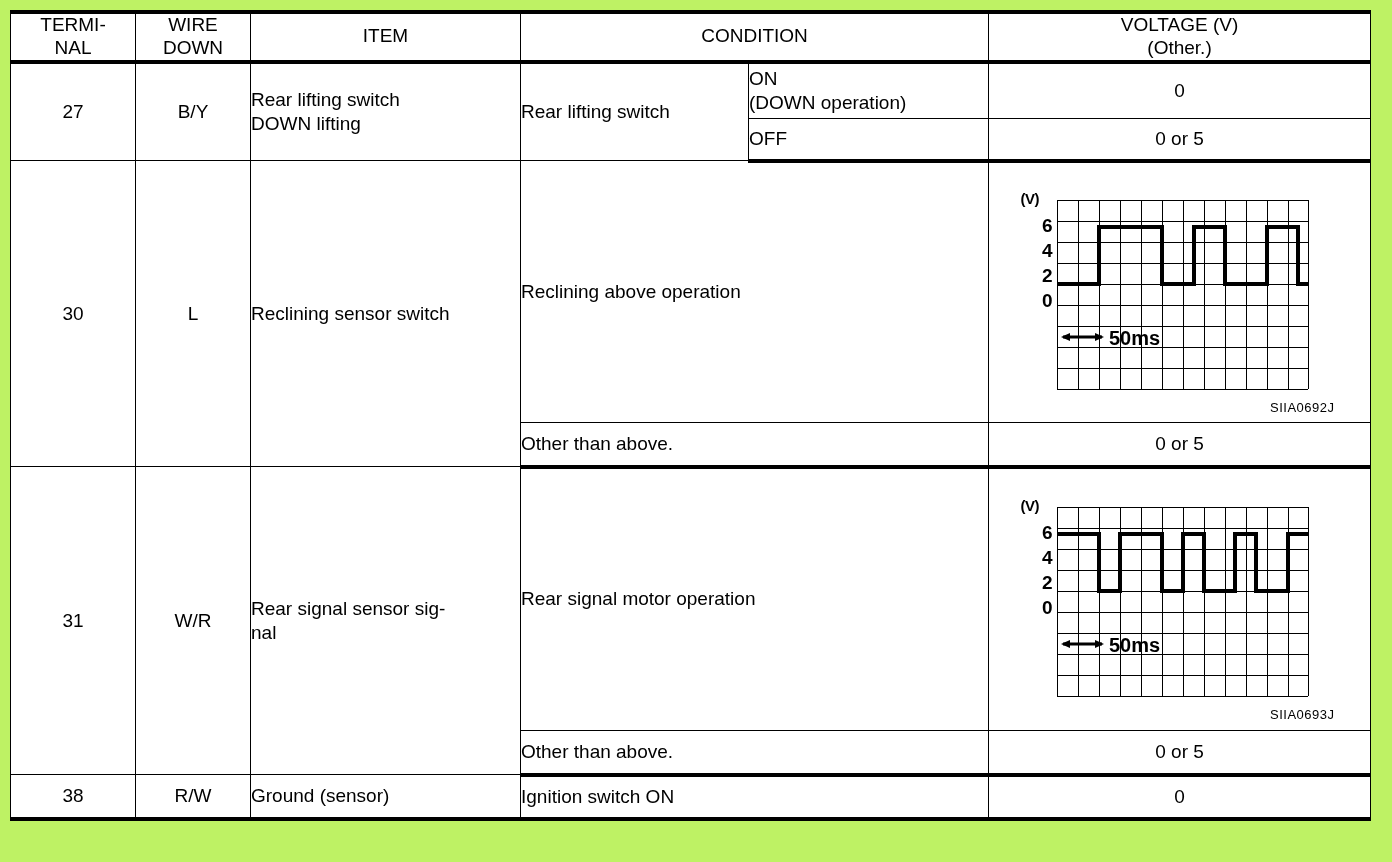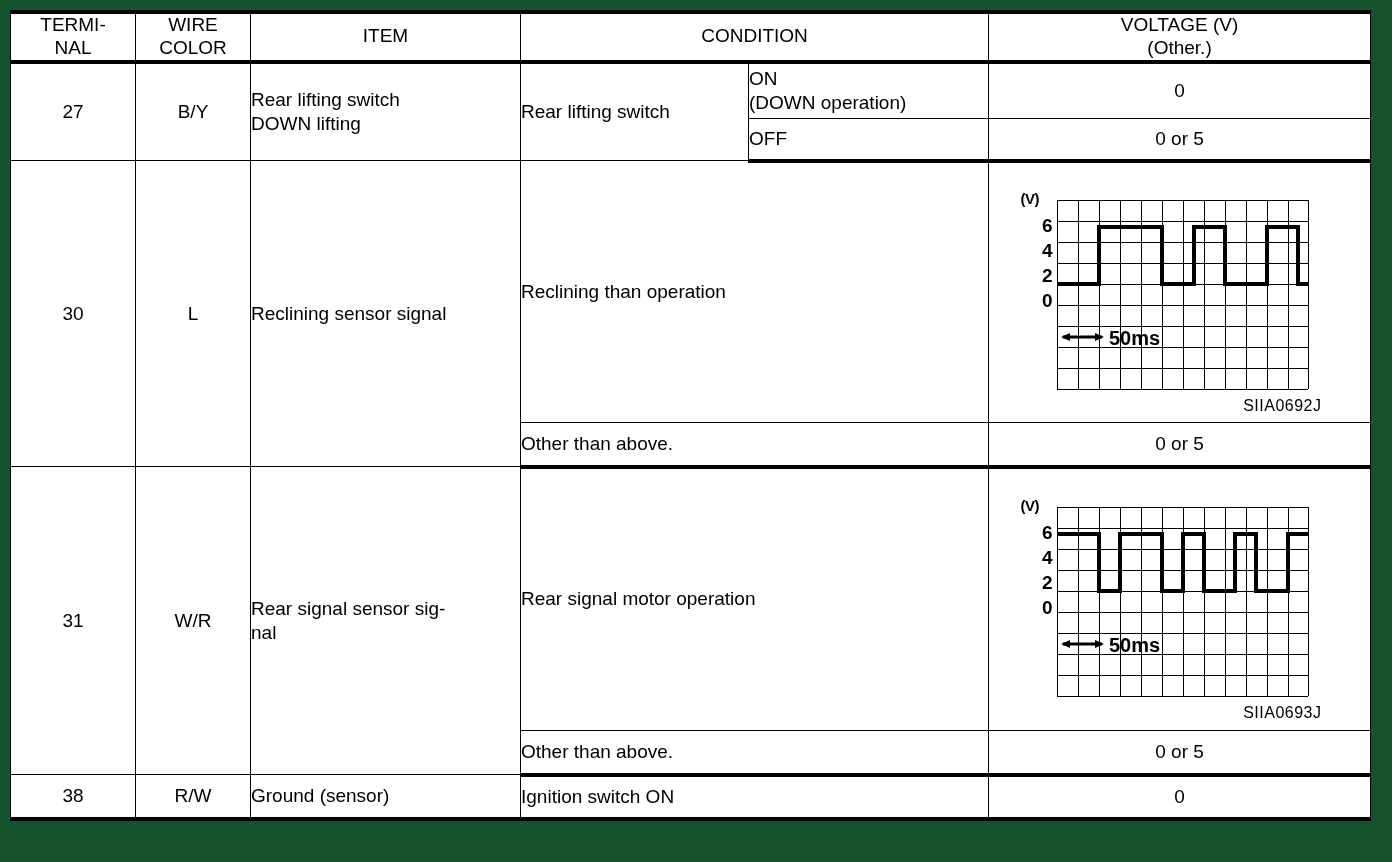--- a/index.html
+++ b/index.html
@@ -12,21 +12,21 @@
     height: 862px;
     font-family: "Liberation Sans", sans-serif;
     color: #000000;
     overflow: hidden;
   }
 
   #sheet {
     position: relative;
     width: 1392px;
     height: 862px;
-    background: #14532d;
+    background: #bef264;
   }
 
   table.spec {
     position: absolute;
     left: 10px;
     top: 10px;
     width: 1360px;
     border-collapse: collapse;
     table-layout: fixed;
     font-size: 19px;
@@ -106,23 +106,23 @@
     right: 0;
     display: block;
   }
   .scope-svg {
     position: absolute;
     left: 42px;
     top: 12px;
   }
   .scope-code {
     position: absolute;
-    right: 23px;
+    right: 10px;
     bottom: -12px;
-    font-size: 16px;
+    font-size: 13px;
     letter-spacing: 0.5px;
     font-family: "Liberation Sans", sans-serif;
   }
   .scope-inner {
     position: relative;
     width: 100%;
     height: 100%;
   }
 </style>
 </head>
@@ -141,21 +141,21 @@
     </colgroup>
 
     <thead>
       <tr>
         <th class="hdr-cell thick-top thick-bottom">
           <div>TERMI-</div>
           <div>NAL</div>
         </th>
         <th class="hdr-cell thick-top thick-bottom">
           <div>WIRE</div>
-          <div>COLOR</div>
+          <div>DOWN</div>
         </th>
         <th class="hdr-cell thick-top thick-bottom">ITEM</th>
         <th class="hdr-cell thick-top thick-bottom" colspan="2">CONDITION</th>
         <th class="hdr-cell thick-top thick-bottom">
           <div>VOLTAGE (V)</div>
           <div>(Other.)</div>
         </th>
       </tr>
     </thead>
 
@@ -178,23 +178,23 @@
 
       <tr style="height:42px">
         <td class="cond-cell thick-bottom">OFF</td>
         <td class="volt-cell thick-bottom">0 or 5</td>
       </tr>
 
       <tr style="height:262px">
         <td class="ctr pad" rowspan="2">30</td>
         <td class="ctr pad" rowspan="2">L</td>
         <td class="item-cell" rowspan="2">
-          <div>Reclining sensor signal</div>
-        </td>
-        <td class="cond-cell" colspan="2">Reclining than operation</td>
+          <div>Reclining sensor switch</div>
+        </td>
+        <td class="cond-cell" colspan="2">Reclining above operation</td>
         <td class="volt-cell">
 
           <div class="scope-wrap">
             <div class="scope-inner">
               <div class="scope-vlabel">(V)</div>
               <div class="scope-ylabels">
                 <span style="top:14px">6</span>
                 <span style="top:39px">4</span>
                 <span style="top:64px">2</span>
                 <span style="top:89px">0</span>

